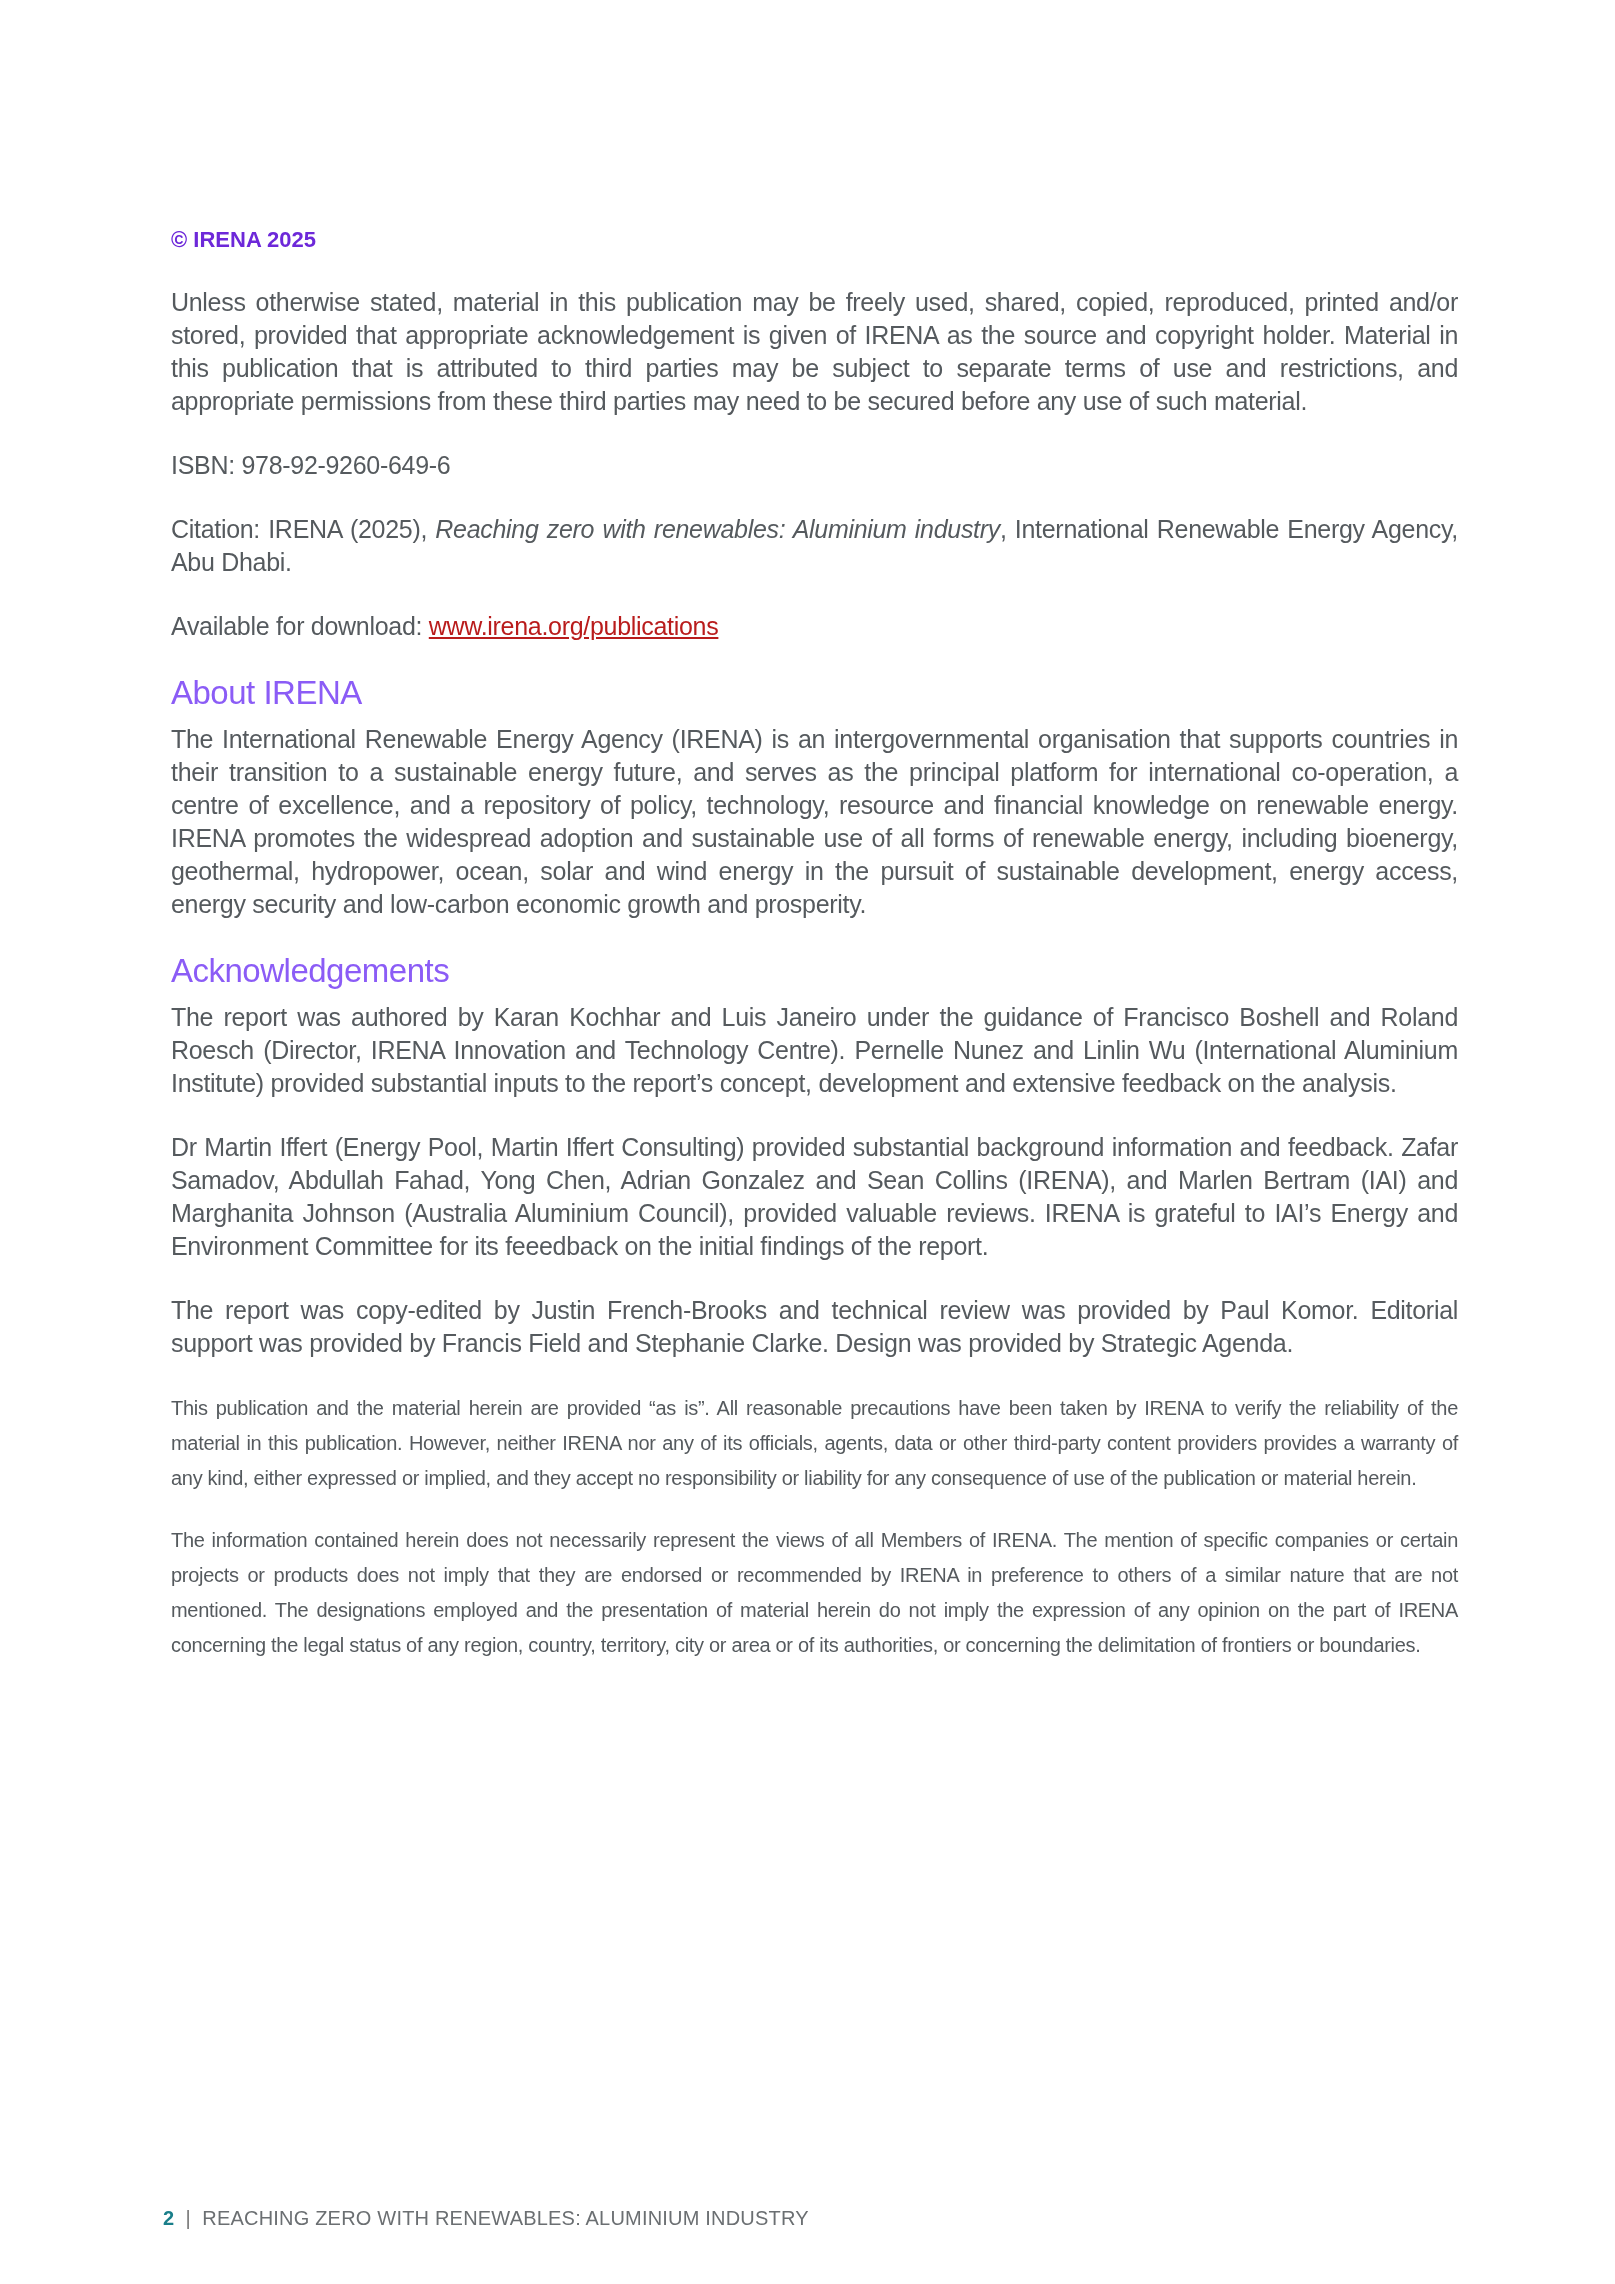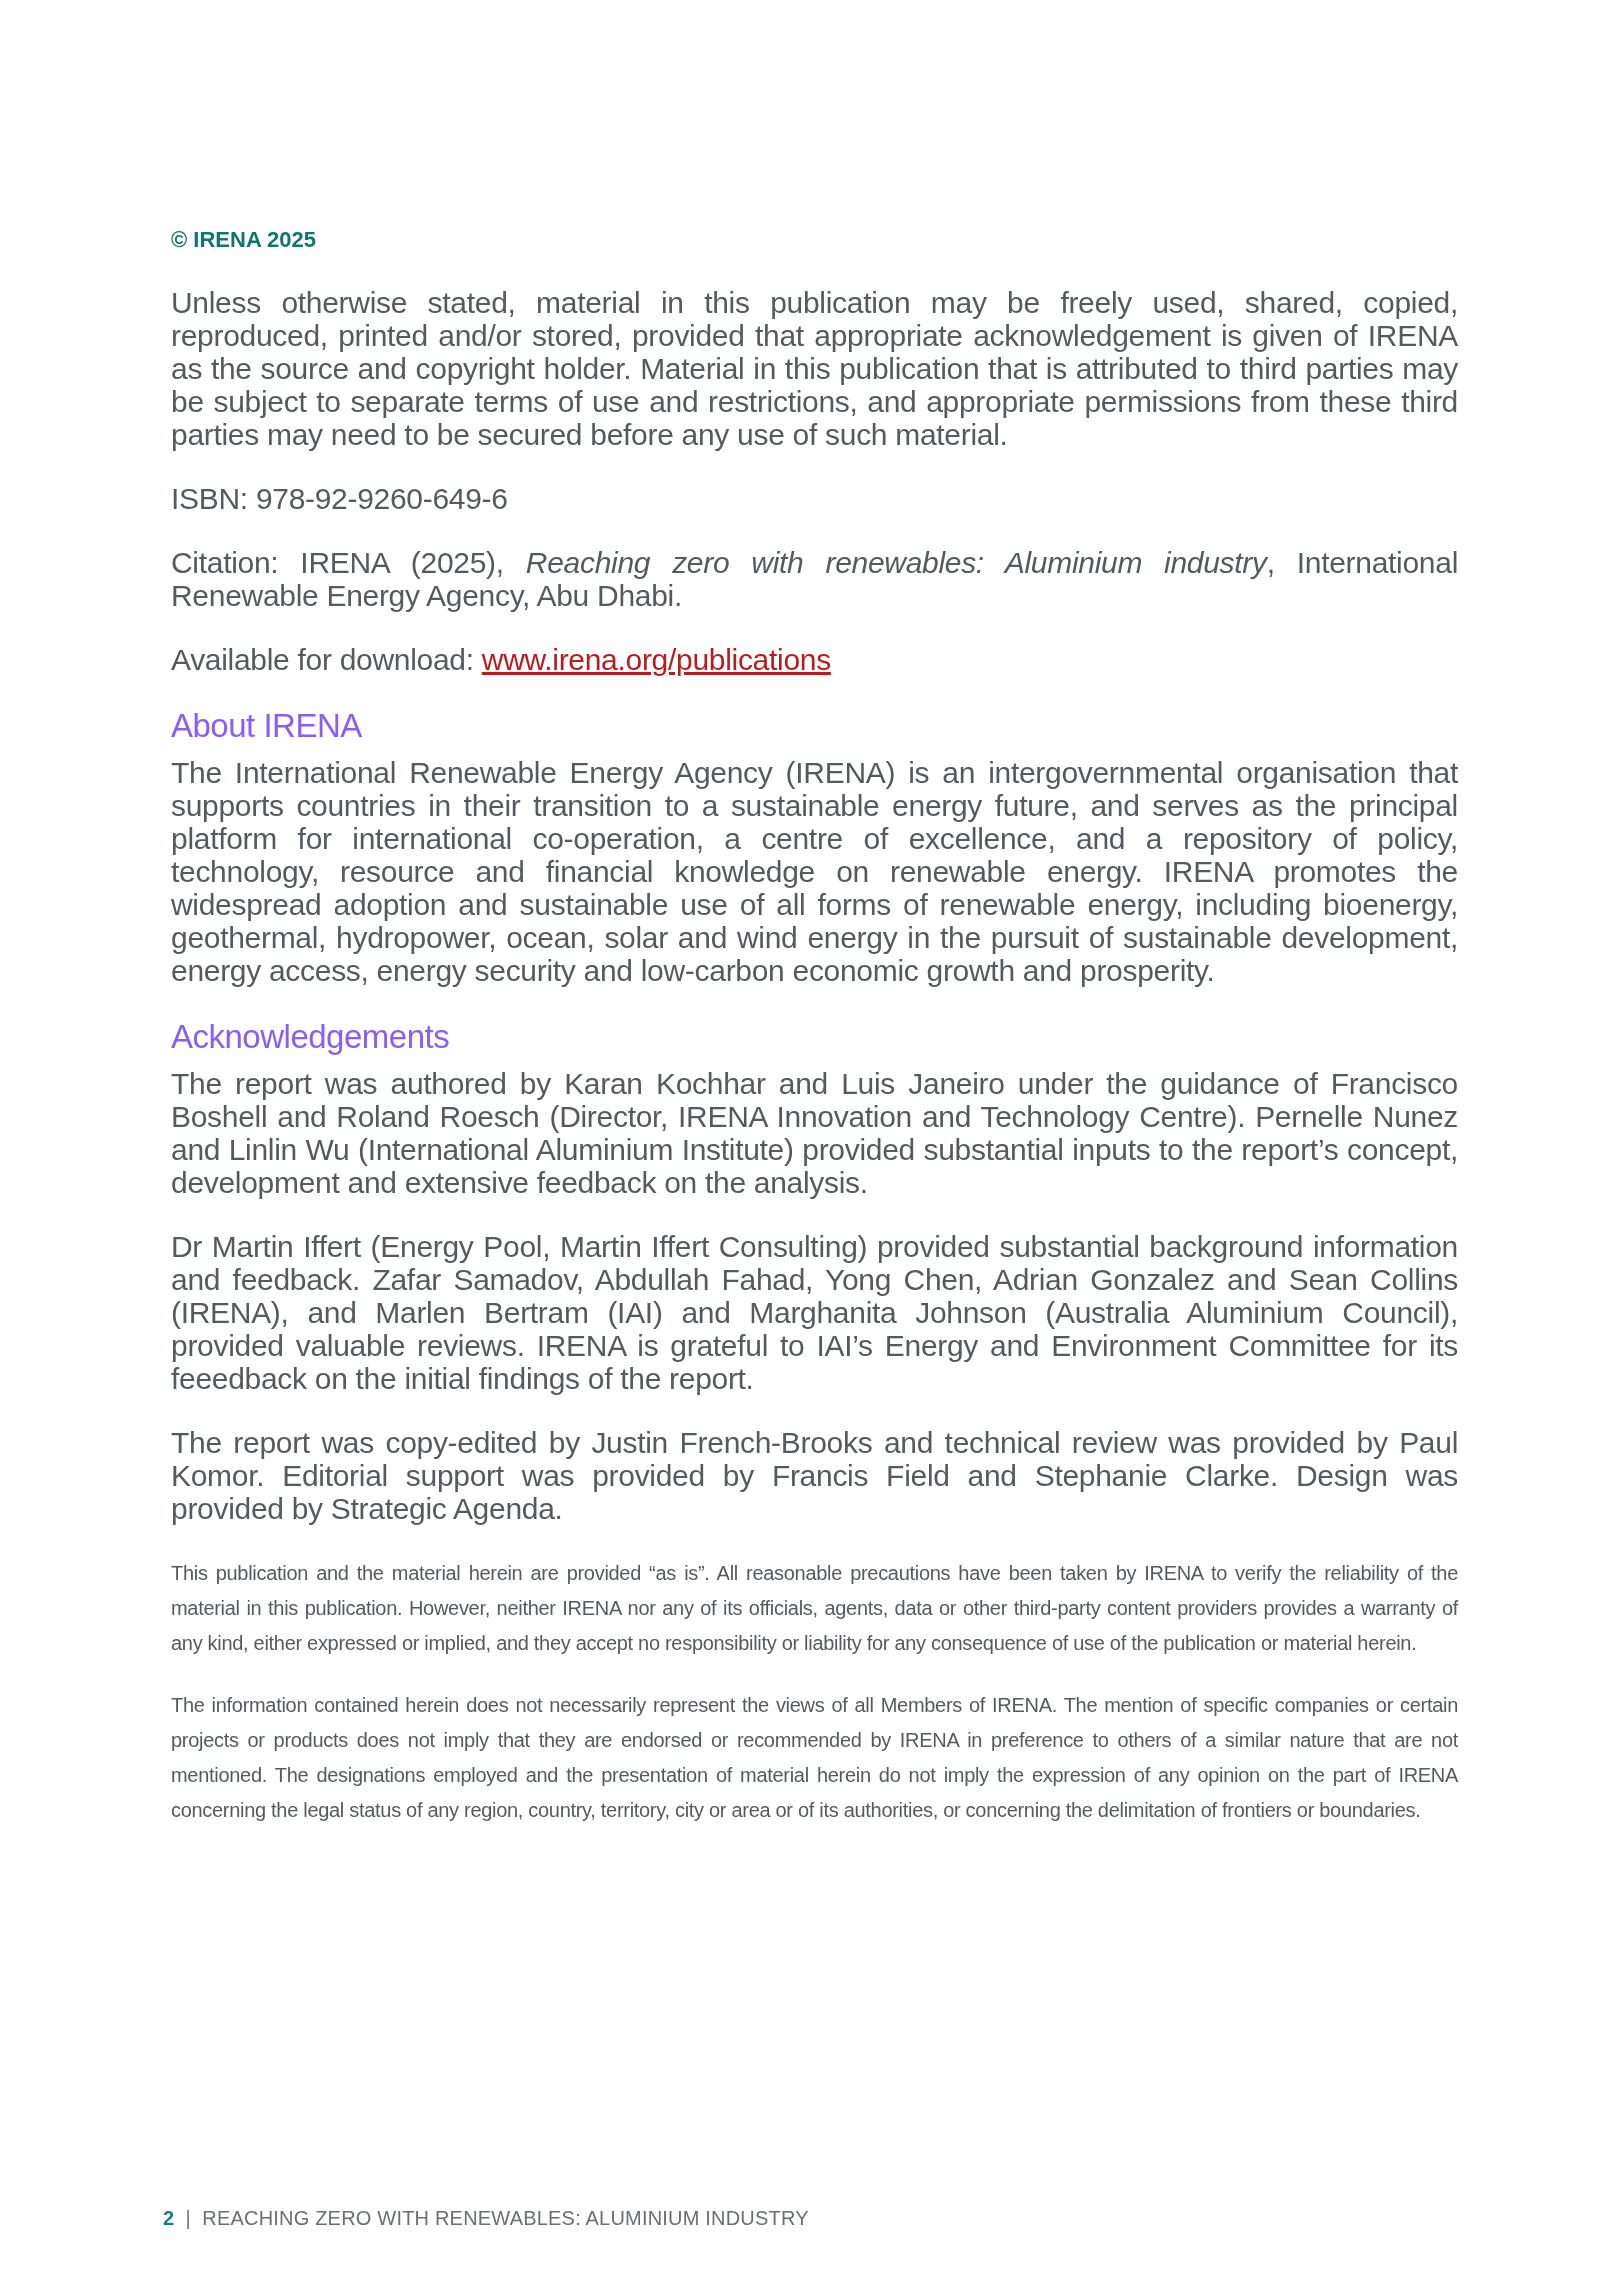--- a/index.html
+++ b/index.html
@@ -1,19 +1,19 @@
 <!DOCTYPE html>
 <html style="font-size:14.5px"><head>
 <meta charset="utf-8">
 <style>
   html, body { margin: 0; padding: 0; background: #ffffff; }
   body { width: 1616px; height: 2285px; position: relative; font-family: "Liberation Sans", sans-serif; color: #555a5e; }
   .page { position: absolute; left: 171px; top: 227px; width: 1287px; }
-  .copyright { color: #0f766e; font-weight: bold; font-size: 22px; margin: 0 0 33px 0; }
-  p { font-size: 30px; line-height: 33px; margin: 0 0 31px 0; text-align: justify; letter-spacing: -0.3px; }
+  .copyright { color: #6d28d9; font-weight: bold; font-size: 22px; margin: 0 0 33px 0; }
+  p { font-size: 25px; line-height: 33px; margin: 0 0 31px 0; text-align: justify; letter-spacing: -0.3px; }
   .link { color: #b91c1c; text-decoration: underline; }
   h2 { color: #8b5cf6; font-weight: normal; font-size: 33px; margin: 27px 0 11px 0; letter-spacing: -0.5px; }
   .small p { font-size: 20px; line-height: 35px; margin-bottom: 27px; }
   .footer { position: absolute; left: 163px; top: 2207px; font-size: 20px; color: #6b6f72; letter-spacing: 0.2px; }
   .footer .num { color: #1a7f8a; font-weight: bold; }
   .footer .sep { margin: 0 5.5px; color: #777; }
 </style>
 </head>
 <body>
 

